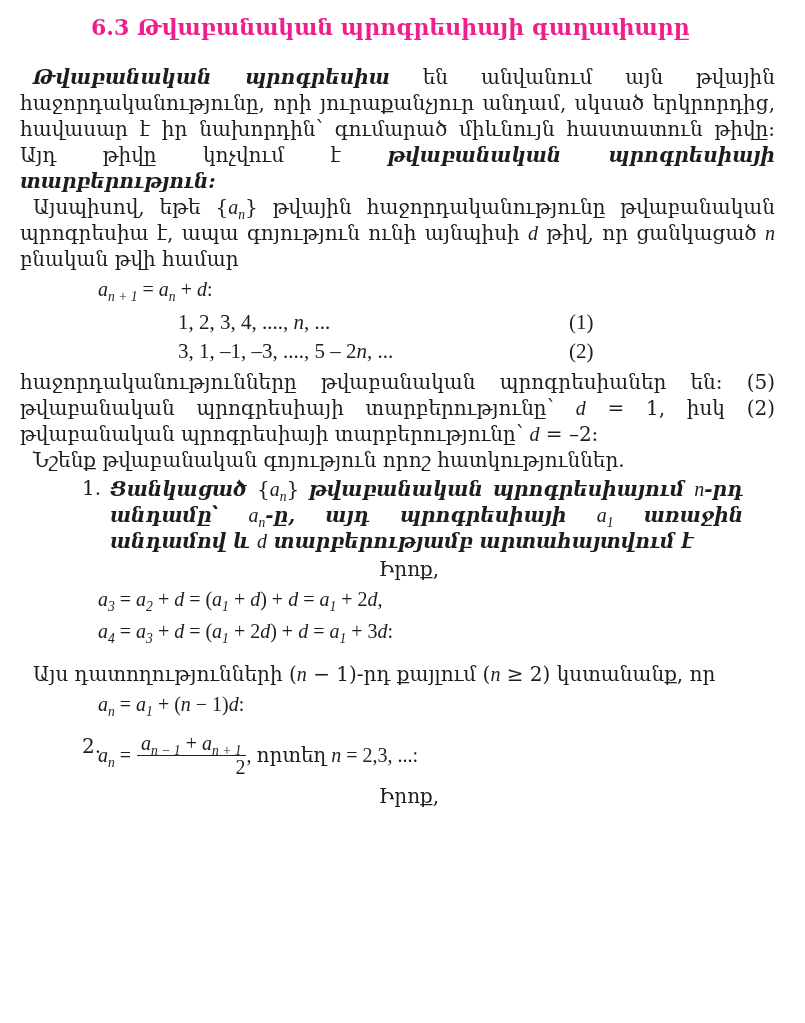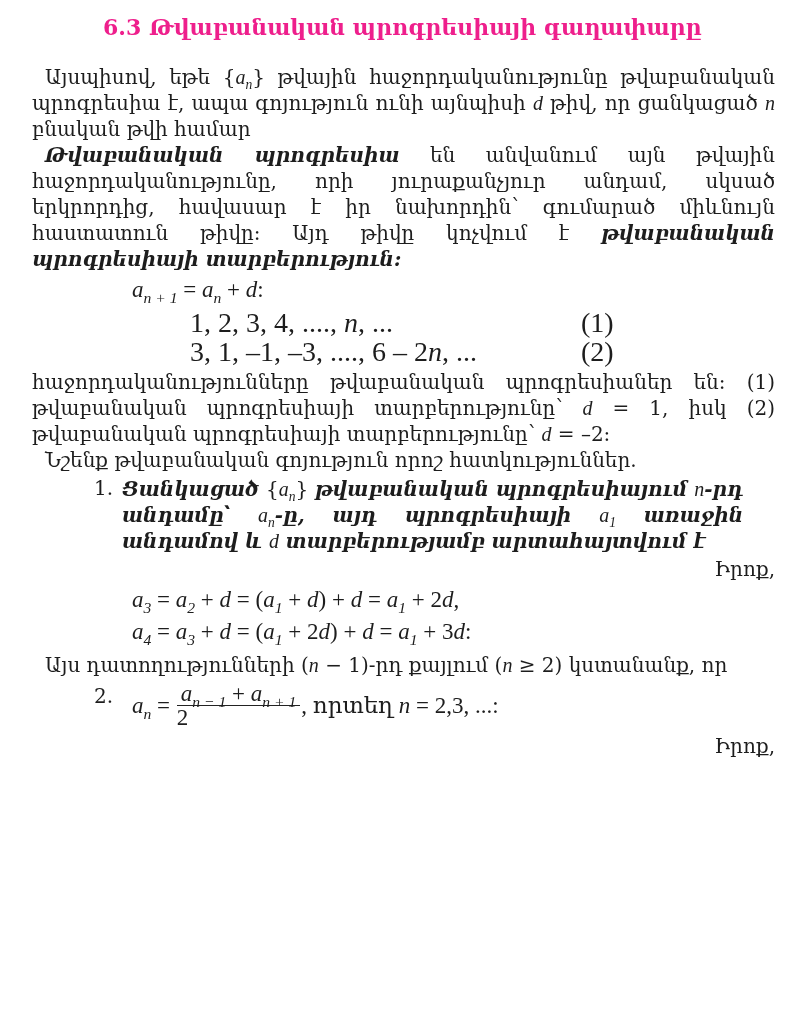--- a/index.html
+++ b/index.html
@@ -1,82 +1,83 @@
 <!DOCTYPE html>
 <html><head>
 <meta charset="utf-8">
 <style>
   html,body{margin:0;padding:0}
   body{width:805px;height:1023px;background:#ffffff;overflow:hidden;
        font-family:"DejaVu Serif","DejaVu Sans",serif;color:#1d1d1d;font-size:20px}
-  .page{padding:10px 30px 0 32px;box-sizing:border-box;width:805px;height:1023px}
+  .page{padding:10px 30px 0 20px;box-sizing:border-box;width:805px;height:1023px}
   h1.title{font-size:22px;line-height:30px;margin:2px 0 22px 71px;font-weight:bold;white-space:nowrap}
   p{margin:0;text-align:justify;line-height:26px}
   .indent{text-indent:13px}
-  .formula{margin:3px 0 3px 100px;line-height:29px;
-           font-family:"Liberation Serif","DejaVu Serif",serif;font-size:23px;text-align:left}
+  .formula{margin:3px 0 3px 78px;line-height:29px;
+           font-family:"Liberation Serif","DejaVu Serif",serif;font-size:20px;text-align:left}
   .r-n{}
   .r-i{font-style:italic;font-family:"Liberation Serif","DejaVu Serif",serif}
   .r-bi{font-weight:bold;font-style:italic}
   sub.r-sub{font-size:0.68em;font-style:italic;line-height:0;
             font-family:"Liberation Serif","DejaVu Serif",serif}
   .seq{position:relative;padding-left:158px;line-height:27px;margin:2px 0;
-       font-family:"Liberation Serif","DejaVu Serif",serif;font-size:28px}
+       font-family:"Liberation Serif","DejaVu Serif",serif;font-size:21px}
   .seq-first{margin-top:5px}
   .seq .lbl{position:absolute;left:549px;top:0}
   .after-seq{margin-top:4px}
   .li{position:relative;padding-left:90px;margin-right:32px;margin-top:3px}
   .li .num{position:absolute;left:62px;top:0}
   .li .formula{margin-left:68px}
-  .indeed{margin-left:23px;margin-top:2px;text-align:right}
+  .indeed{margin-left:23px;margin-top:2px;text-align:center}
   .frac-line{margin-top:5px;margin-bottom:2px}
-  .frac{display:inline-block;vertical-align:middle;text-align:left;margin:0 1px;position:relative;top:-2px}
+  .frac{display:inline-block;vertical-align:middle;text-align:right;margin:0 1px;position:relative;top:-2px}
   .frac .num{display:block;line-height:23px;padding:0 4px}
   .frac .den{display:block;line-height:23px;border-top:1.4px solid #222}
-  .mt6{margin-top:6px}
+  .mt6{margin-top:15px}
 </style>
 </head>
 <body>
 
 <div class="page">
 
   <h1 class="title" style="color:#ee1f8c">6.3 Թվաբանական պրոգրեսիայի գաղափարը</h1>
 
+  <p class="indent"><span class="r-bi">Թվաբանական պրոգրեսիա</span><span class="r-n"> են անվանում այն թվային հաջորդականությունը, որի յուրաքանչյուր անդամ, սկսած երկրորդից, հավասար է իր նախորդին՝ գումարած միևնույն հաստատուն թիվը: Այդ թիվը կոչվում է </span><span class="r-bi">թվաբանական պրոգրեսիայի տարբերություն:</span></p>
+
   <p class="indent"><span class="r-n">Այսպիսով, եթե {</span><span class="r-i">a</span><sub class="r-sub">n</sub><span class="r-n">} թվային հաջորդականությունը թվաբանական պրոգրեսիա է, ապա գոյություն ունի այնպիսի </span><span class="r-i">d</span><span class="r-n"> թիվ, որ ցանկացած </span><span class="r-i">n</span><span class="r-n"> բնական թվի համար</span></p>
-
-  <p class="indent"><span class="r-bi">Թվաբանական պրոգրեսիա</span><span class="r-n"> են անվանում այն թվային հաջորդականությունը, որի յուրաքանչյուր անդամ, սկսած երկրորդից, հավասար է իր նախորդին՝ գումարած միևնույն հաստատուն թիվը: Այդ թիվը կոչվում է </span><span class="r-bi">թվաբանական պրոգրեսիայի տարբերություն:</span></p>
 
   <div class="formula"><span class="r-i">a</span><sub class="r-sub">n + 1</sub><span class="r-n"> = </span><span class="r-i">a</span><sub class="r-sub">n</sub><span class="r-n"> + </span><span class="r-i">d</span><span class="r-n">:</span></div>
 
 
   <div class="seq seq-first">
     <span><span class="r-n">1, 2, 3, 4, ...., </span><span class="r-i">n</span><span class="r-n">, ...</span></span>
     <span class="lbl">(1)</span>
   </div>
   <div class="seq">
-    <span><span class="r-n">3, 1, –1, –3, ...., 6 – 2</span><span class="r-i">n</span><span class="r-n">, ...</span></span>
+    <span><span class="r-n">3, 1, –1, –3, ...., 5 – 2</span><span class="r-i">n</span><span class="r-n">, ...</span></span>
     <span class="lbl">(2)</span>
   </div>
 
-  <p class="after-seq"><span class="r-n">հաջորդականությունները թվաբանական պրոգրեսիաներ են: (1) թվաբանական պրոգրեսիայի տարբերությունը՝ </span><span class="r-i">d</span><span class="r-n"> = 1, իսկ (2) թվաբանական պրոգրեսիայի տարբերությունը՝ </span><span class="r-i">d</span><span class="r-n"> = –2:</span></p>
+  <p class="after-seq"><span class="r-n">հաջորդականությունները թվաբանական պրոգրեսիաներ են: (5) թվաբանական պրոգրեսիայի տարբերությունը՝ </span><span class="r-i">d</span><span class="r-n"> = 1, իսկ (2) թվաբանական պրոգրեսիայի տարբերությունը՝ </span><span class="r-i">d</span><span class="r-n"> = –2:</span></p>
 
   <p class="indent"><span class="r-n">Նշենք թվաբանական գոյություն որոշ հատկություններ.</span></p>
 
   <div class="li">
     <span class="num">1.</span>
     <p><span class="r-bi">Ցանկացած </span><span class="r-n">{</span><span class="r-i">a</span><sub class="r-sub">n</sub><span class="r-n">} </span><span class="r-bi">թվաբանական պրոգրեսիայում </span><span class="r-i">n</span><span class="r-bi">-րդ անդամը՝ </span><span class="r-i">a</span><sub class="r-sub">n</sub><span class="r-bi">-ը, այդ պրոգրեսիայի </span><span class="r-i">a</span><sub class="r-sub">1</sub><span class="r-bi"> առաջին անդամով և </span><span class="r-i">d</span><span class="r-bi"> տարբերությամբ արտահայտվում է</span></p>
   </div>
 
   <p class="indeed">Իրոք,</p>
 
   <div class="formula"><span class="r-i">a</span><sub class="r-sub">3</sub><span class="r-n"> = </span><span class="r-i">a</span><sub class="r-sub">2</sub><span class="r-n"> + </span><span class="r-i">d</span><span class="r-n"> = (</span><span class="r-i">a</span><sub class="r-sub">1</sub><span class="r-n"> + </span><span class="r-i">d</span><span class="r-n">) + </span><span class="r-i">d</span><span class="r-n"> = </span><span class="r-i">a</span><sub class="r-sub">1</sub><span class="r-n"> + 2</span><span class="r-i">d</span><span class="r-n">,</span></div>
   <div class="formula"><span class="r-i">a</span><sub class="r-sub">4</sub><span class="r-n"> = </span><span class="r-i">a</span><sub class="r-sub">3</sub><span class="r-n"> + </span><span class="r-i">d</span><span class="r-n"> = (</span><span class="r-i">a</span><sub class="r-sub">1</sub><span class="r-n"> + 2</span><span class="r-i">d</span><span class="r-n">) + </span><span class="r-i">d</span><span class="r-n"> = </span><span class="r-i">a</span><sub class="r-sub">1</sub><span class="r-n"> + 3</span><span class="r-i">d</span><span class="r-n">:</span></div>
 
   <p class="indent mt6"><span class="r-n">Այս դատողությունների (</span><span class="r-i">n</span><span class="r-n"> − 1)-րդ քայլում (</span><span class="r-i">n</span><span class="r-n"> ≥ 2) կստանանք, որ</span></p>
 
+  <div class="formula"><span class="r-i">a</span><sub class="r-sub">n</sub><span class="r-n"> = </span><span class="r-i">a</span><sub class="r-sub">1</sub><span class="r-n"> + (</span><span class="r-i">n</span><span class="r-n"> − 1)</span><span class="r-i">d</span><span class="r-n">:</span></div>
 
   <div class="li mt6">
     <span class="num">2.</span>
   </div>
 
   <div class="formula frac-line">
     <span><span class="r-i">a</span><sub class="r-sub">n</sub><span class="r-n"> = </span></span><span class="frac"><span class="num"><span class="r-i">a</span><sub class="r-sub">n − 1</sub><span class="r-n"> + </span><span class="r-i">a</span><sub class="r-sub">n + 1</sub></span><span class="den">2</span></span><span><span class="r-n">, որտեղ </span><span class="r-i">n</span><span class="r-n"> = 2,3, ...:</span></span>
   </div>
 
   <p class="indeed">Իրոք,</p>

